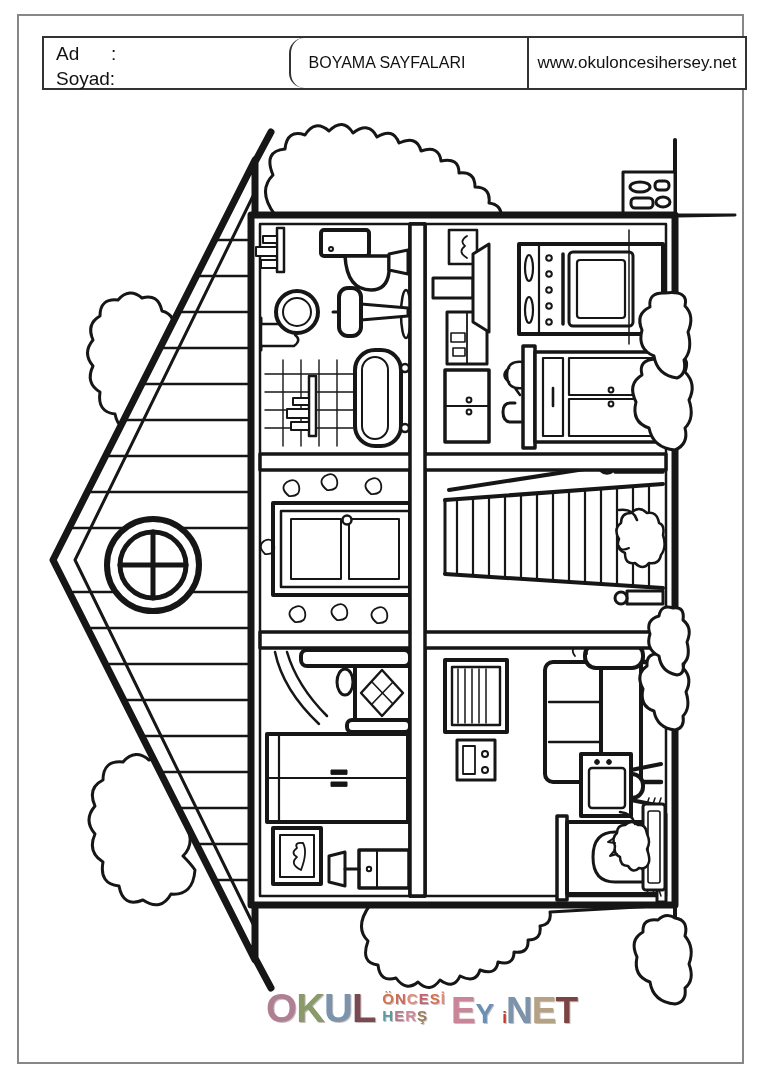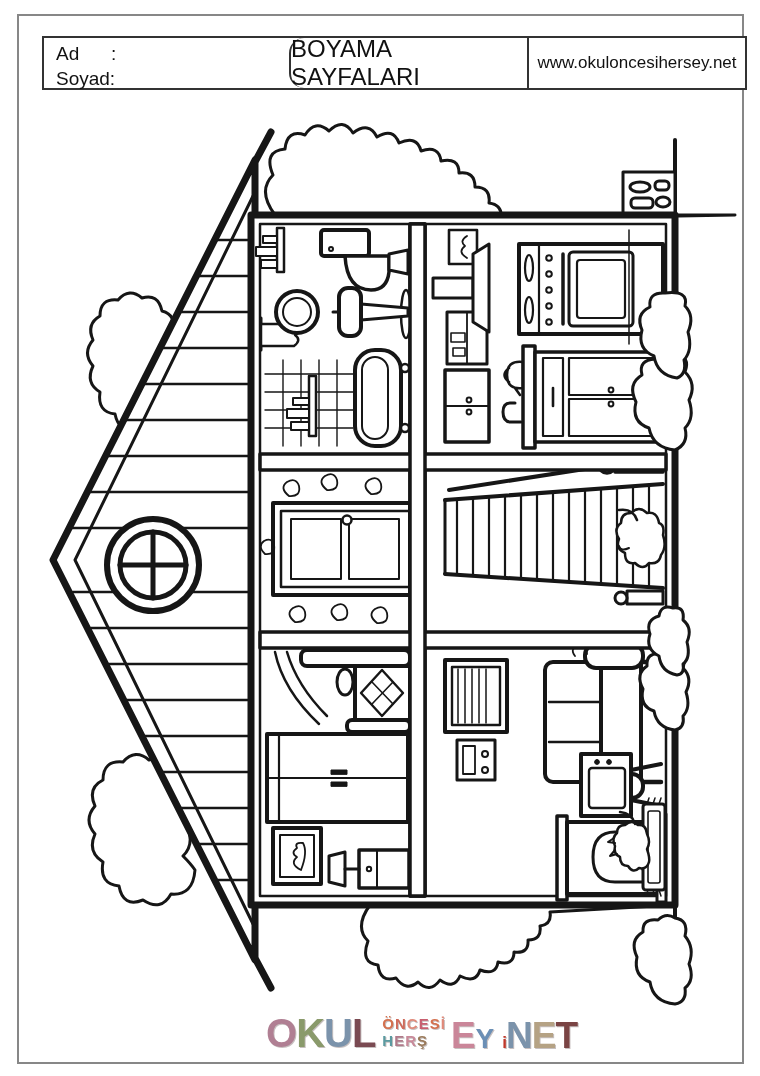--- a/index.html
+++ b/index.html
@@ -7,27 +7,27 @@
         font-family:"Liberation Sans",sans-serif;color:#111;}
   .page-border{position:absolute;left:17px;top:14px;width:723px;height:1046px;
         border:2px solid #878787;}
   
   .header-table{position:absolute;left:42px;top:36px;display:flex;height:54px;
         border:2px solid #333;background:#fff;box-sizing:border-box;}
   .hcell{box-sizing:border-box;height:100%;background:#fff;}
   .hcell+.hcell{border-left:2px solid #333;}
   .cell-name{width:245px;padding:3px 16px 0 12px;font-size:19px;line-height:25px;}
   .cell-title{width:194px;display:flex;align-items:center;justify-content:center;
-        font-size:24px;letter-spacing:0px;border-radius:15px;}
+        font-size:16px;letter-spacing:0px;border-radius:15px;}
   .cell-site{width:218px;display:flex;align-items:center;justify-content:center;
         font-size:17px;margin-left:44px;}
   
   .art{position:absolute;left:25px;top:98px;width:723px;height:922px;pointer-events:none;}
   
-  .logo{position:absolute;left:266px;top:1016px;display:flex;align-items:flex-end;gap:4px;
+  .logo{position:absolute;left:266px;top:991px;display:flex;align-items:flex-end;gap:4px;
         font-weight:700;text-shadow:1px 1px 0 rgba(70,45,45,.3);}
   .logo-okul span{font-size:40px;line-height:.8;letter-spacing:-1px;}
   .logo-stack{display:flex;flex-direction:column;margin:0 1px 2px 3px;}
   .logo-stack .lrow{display:flex;}
   .logo-stack span{font-size:15px;line-height:1.1;letter-spacing:1px;}
   .logo-ey{display:flex;align-items:flex-end;}
   .logo-ey span{font-size:37px;line-height:.8;}
   .logo-net{display:flex;align-items:flex-end;margin-left:4px;}
   .logo-net span{font-size:37px;line-height:.8;letter-spacing:-1px;}
   span.sz-big{font-size:37px;line-height:.8;}

